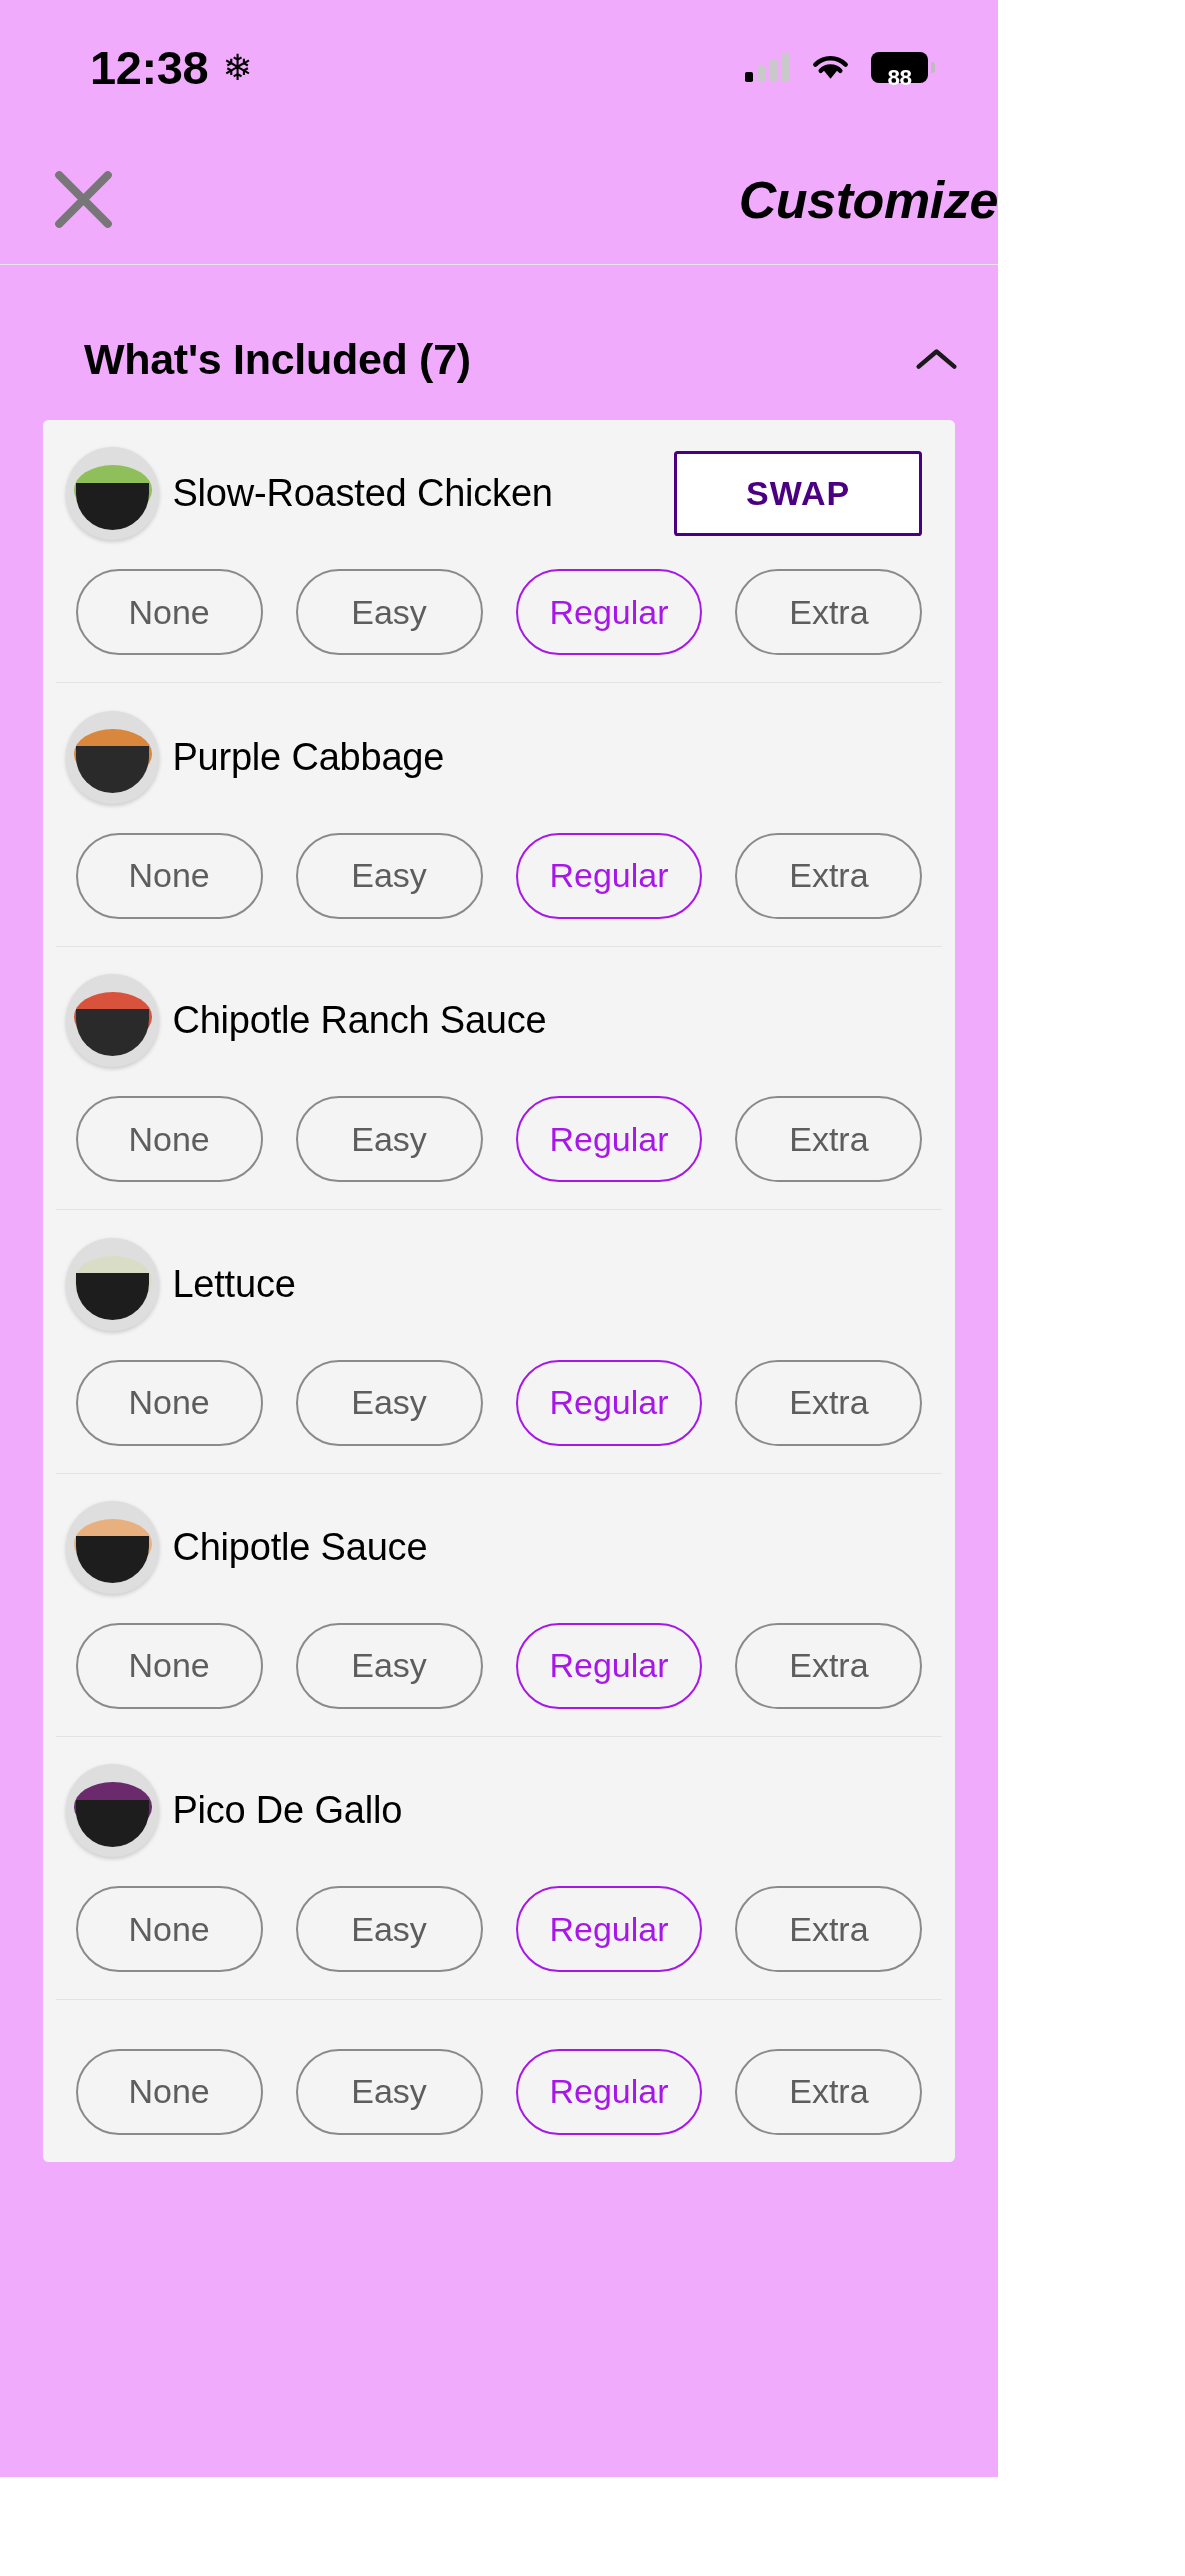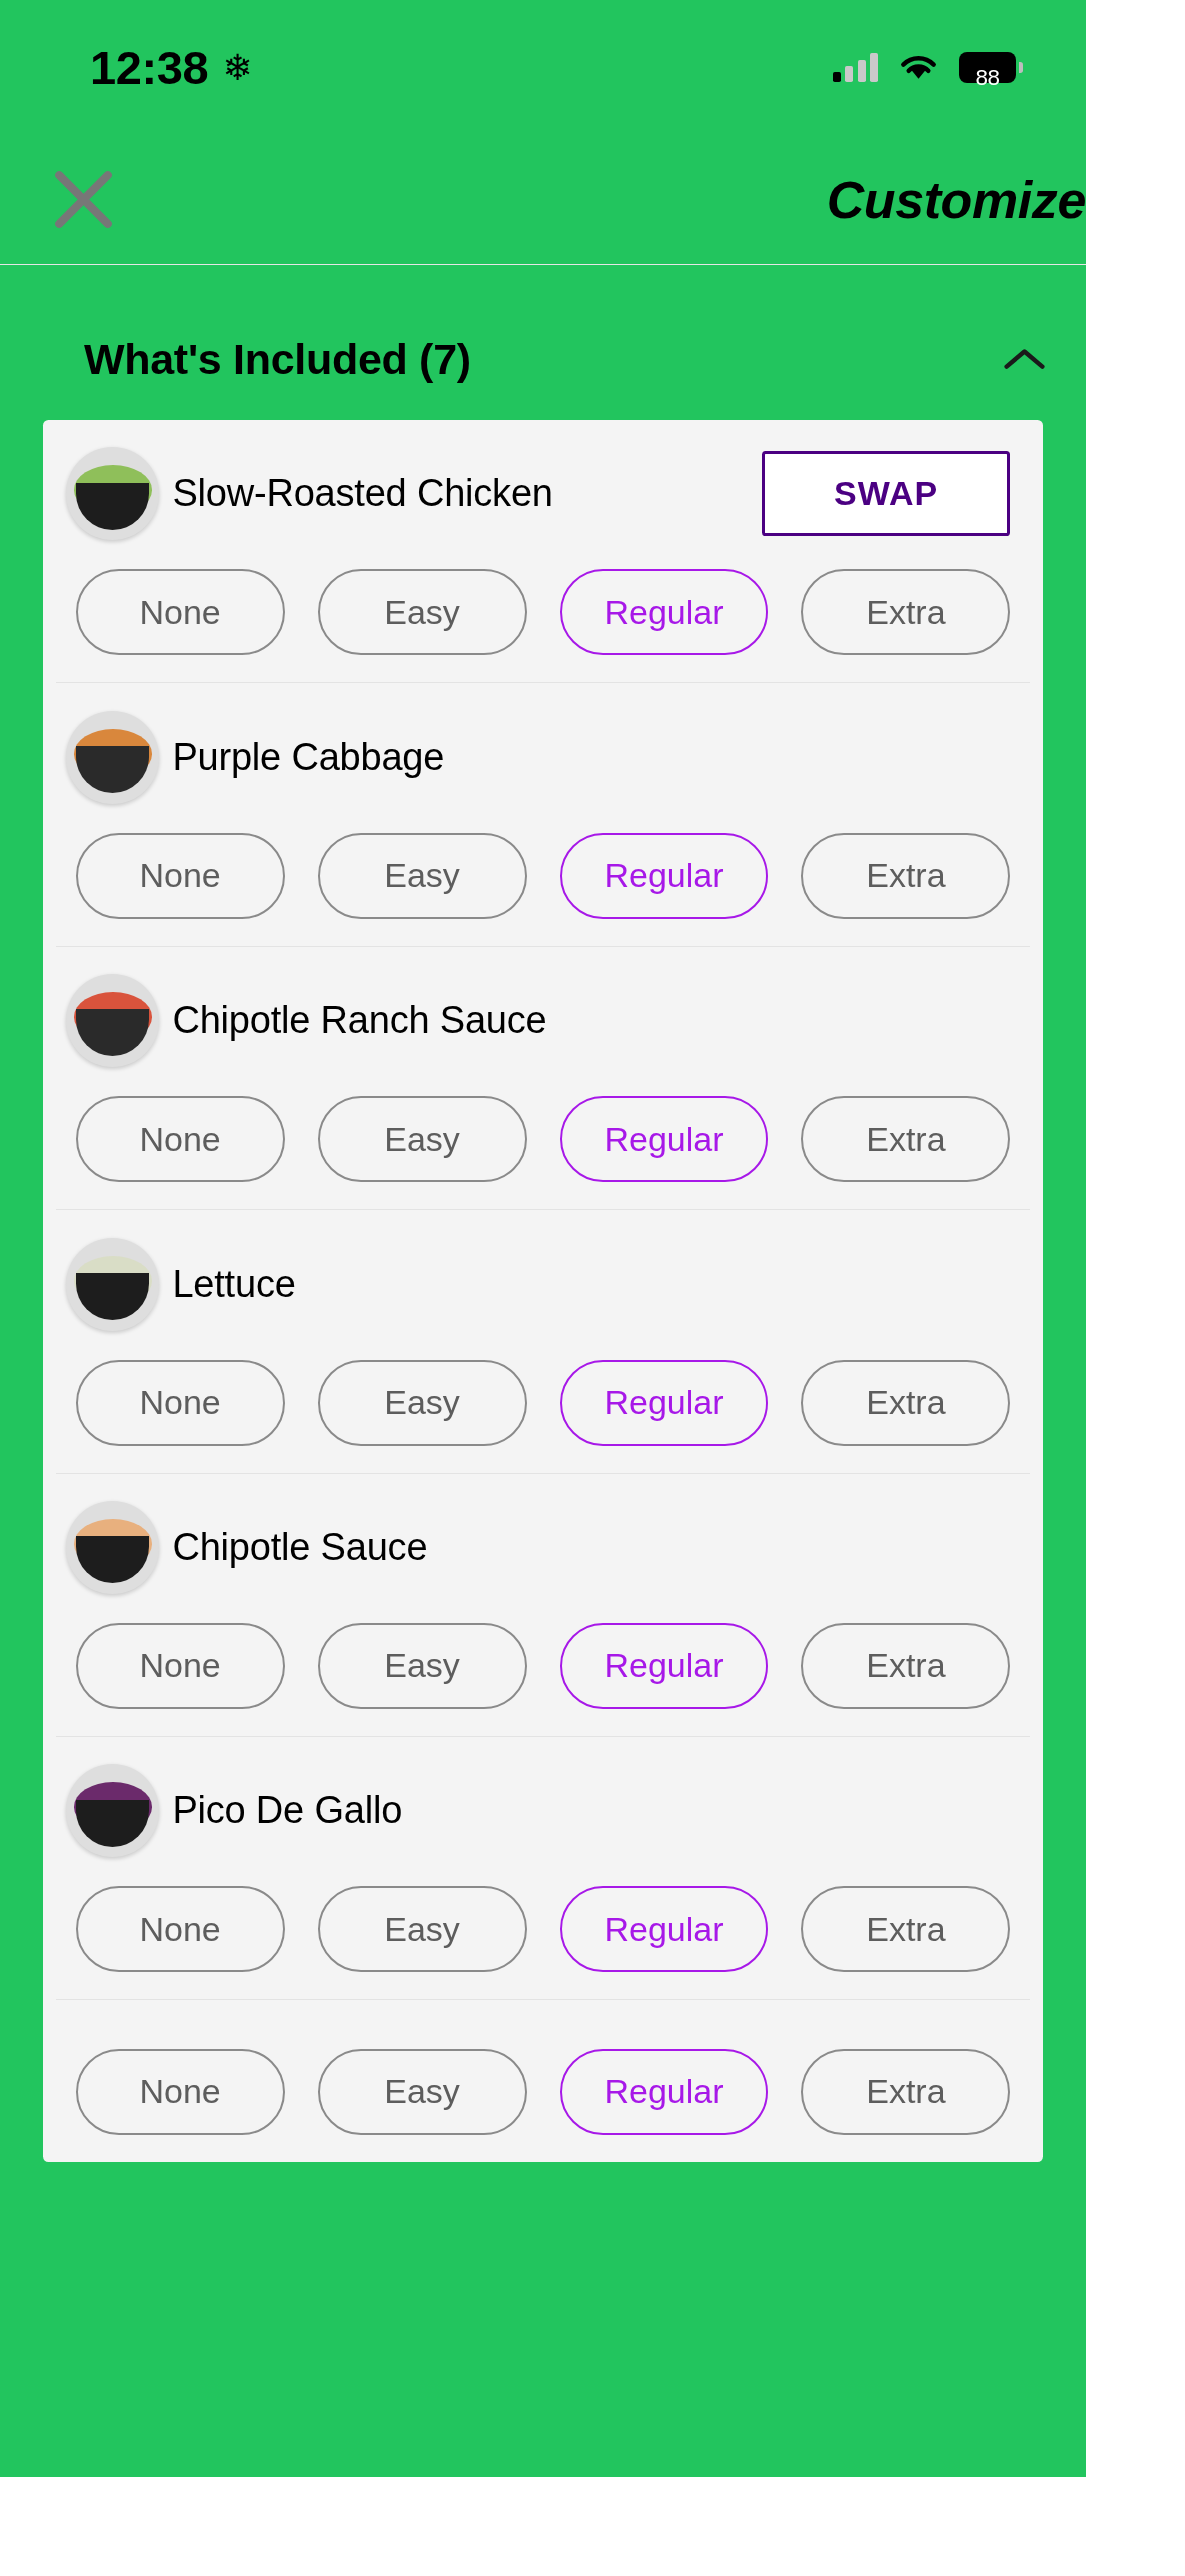--- a/index.html
+++ b/index.html
@@ -5,23 +5,23 @@
   * { box-sizing: border-box; margin: 0; padding: 0; }
   html, body {
     width: 1186px;
     height: 2576px;
     background: #ffffff;
     font-family: "Liberation Sans", sans-serif;
     overflow: hidden;
   }
   .phone {
     position: relative;
-    width: 1086px;
+    width: 998px;
     height: 2576px;
-    background: #22c55e;
+    background: #f0abfc;
     display: flex;
     flex-direction: column;
   }
 
   
   .status-bar {
     height: 135px;
     flex: 0 0 135px;
     display: flex;
     align-items: center;
@@ -72,21 +72,21 @@
     height: 30.5px;
     background: #000;
     border-radius: 8px;
     display: flex;
     align-items: center;
     justify-content: center;
   }
   .battery span {
     color: #fff;
     font-size: 22.5px;
-    font-weight: 400;
+    font-weight: 700;
     letter-spacing: -0.4px;
     margin-top: 20px;
   }
   .battery::after {
     content: "";
     position: absolute;
     right: -7.2px;
     top: 10px;
     width: 4.5px;
     height: 10.8px;

